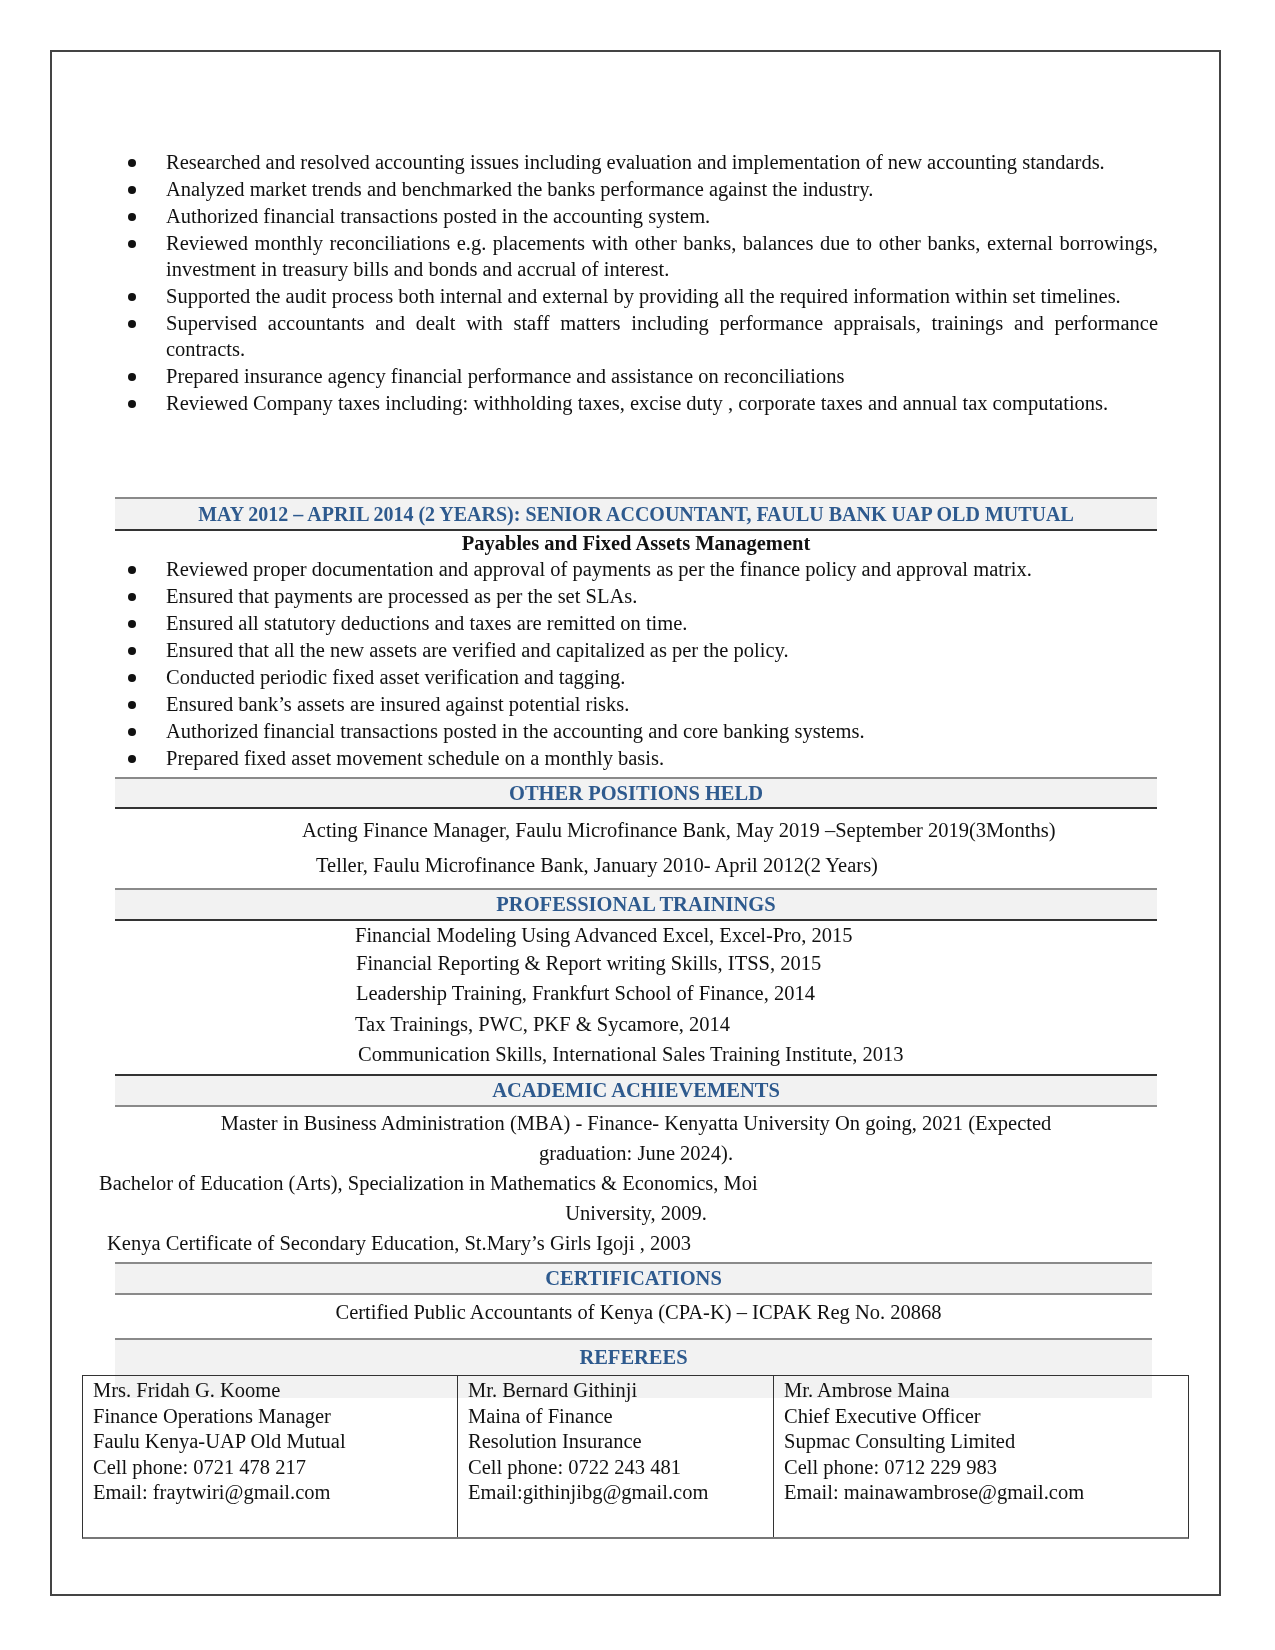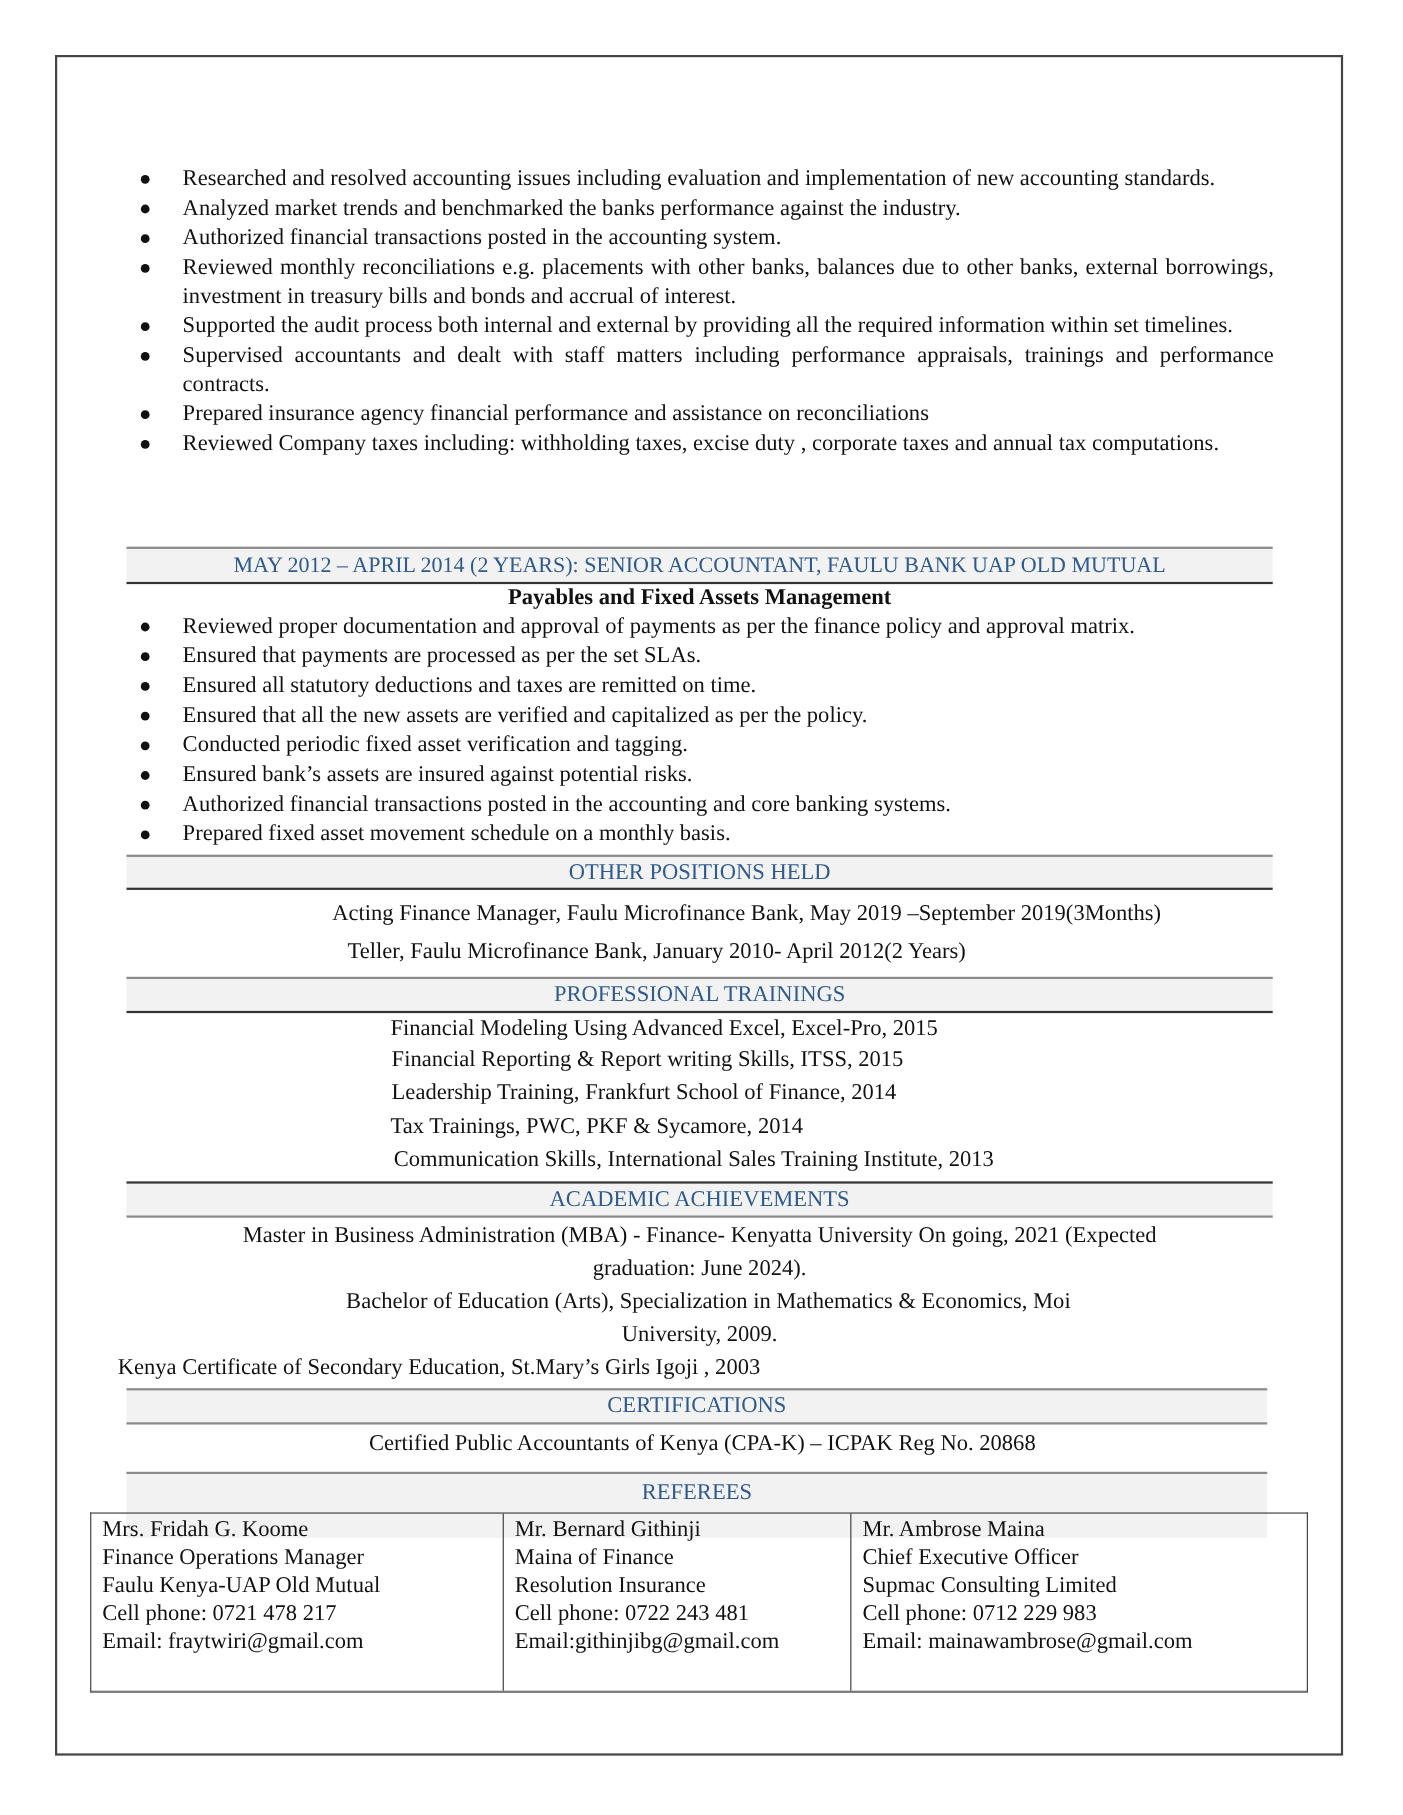--- a/index.html
+++ b/index.html
@@ -2,21 +2,21 @@
 <html><head>
 <meta charset="utf-8">
 <style>
   html, body { margin: 0; padding: 0; background: #ffffff; }
   body { width: 1275px; height: 1650px; position: relative; font-family: "Liberation Serif", "DejaVu Serif", serif; color: #111; }
   .frame { position: absolute; left: 50px; top: 50px; width: 1171px; height: 1546px; border: 2px solid #444; box-sizing: border-box; }
   .content { position: absolute; left: 0; top: 0; width: 1275px; }
   .bullets { position: absolute; left: 128px; width: 1030px; margin: 0; padding: 0; list-style: none; font-size: 20.5px; line-height: 26px; }
   .bullets li { position: relative; padding-left: 38px; text-align: justify; margin: 0 0 1px 0; }
   .bullets li .dot { position: absolute; left: 0; top: 10px; width: 8px; height: 8px; background: #111; border-radius: 50%; }
-  .band { position: absolute; left: 115px; width: 1042px; background: #f2f2f2; border-top: 2px solid #8a8a8a; text-align: center; color: #2e5a8e; font-weight: normal; font-size: 20.5px; box-sizing: border-box; }
+  .band { position: absolute; left: 115px; width: 1042px; background: #f2f2f2; border-top: 2px solid #8a8a8a; text-align: center; color: #2e5a8e; font-weight: bold; font-size: 20.5px; box-sizing: border-box; }
   .band.dark-bottom { border-bottom: 2px solid #333; }
   .band.gray-bottom { border-bottom: 2px solid #8a8a8a; }
   .centered { position: absolute; font-size: 20.5px; line-height: 26px; white-space: nowrap; }
   .subhead { position: absolute; left: 115px; width: 1042px; text-align: center; font-weight: bold; font-size: 20.5px; }
   .ref-table { position: absolute; left: 82px; top: 1375px; width: 1107px; height: 164px; border: 1.5px solid #333; border-bottom: 2px solid #777; box-sizing: border-box; display: flex; }
   .ref-col { box-sizing: border-box; padding: 2px 10px; font-size: 20.5px; line-height: 25.5px; }
   .ref-col + .ref-col { border-left: 1.5px solid #333; }
 </style>
 </head>
 <body>
@@ -56,21 +56,21 @@
   <div class="band dark-bottom" style="top:888px; height:33px; line-height:29px;">PROFESSIONAL TRAININGS</div>
   <div class="centered" style="left:355px; top:922px;">Financial Modeling Using Advanced Excel, Excel-Pro, 2015</div>
   <div class="centered" style="left:356px; top:950px;">Financial Reporting &amp; Report writing Skills, ITSS, 2015</div>
   <div class="centered" style="left:356px; top:980px;">Leadership Training, Frankfurt School of Finance, 2014</div>
   <div class="centered" style="left:355px; top:1011px;">Tax Trainings, PWC, PKF &amp; Sycamore, 2014</div>
   <div class="centered" style="left:358px; top:1041px;">Communication Skills, International Sales Training Institute, 2013</div>
 
   <div class="band gray-bottom" style="top:1074px; height:33px; line-height:29px; border-top-color:#333;">ACADEMIC ACHIEVEMENTS</div>
   <div class="centered" style="left:115px; width:1042px; text-align:center; top:1110px;">Master in Business Administration (MBA) - Finance- Kenyatta University On going, 2021 (Expected</div>
   <div class="centered" style="left:115px; width:1042px; text-align:center; top:1140px;">graduation: June 2024).</div>
-  <div class="centered" style="left:123px; width:1042px; text-align:center; top:1170px;">Bachelor of Education (Arts), Specialization in  Mathematics &amp; Economics, Moi</div>
+  <div class="centered" style="left:99px; width:1042px; text-align:left; top:1170px;">Bachelor of Education (Arts), Specialization in  Mathematics &amp; Economics, Moi</div>
   <div class="centered" style="left:115px; width:1042px; text-align:center; top:1200px;">University, 2009.</div>
   <div class="centered" style="left:107px; width:1042px; top:1230px;">Kenya Certificate of Secondary Education, St.Mary’s Girls Igoji , 2003</div>
 
   <div class="band gray-bottom" style="top:1262px; height:33px; line-height:29px; width:1037px;">CERTIFICATIONS</div>
   <div class="centered" style="left:120px; width:1037px; text-align:center; top:1299px;">Certified Public Accountants of Kenya (CPA-K) – ICPAK Reg No. 20868</div>
 
   <div class="band" style="top:1338px; height:60px; line-height:34px; width:1037px;text-align:center;">REFEREES</div>
 
   <div class="ref-table">
     <div class="ref-col" style="width:374px;">

